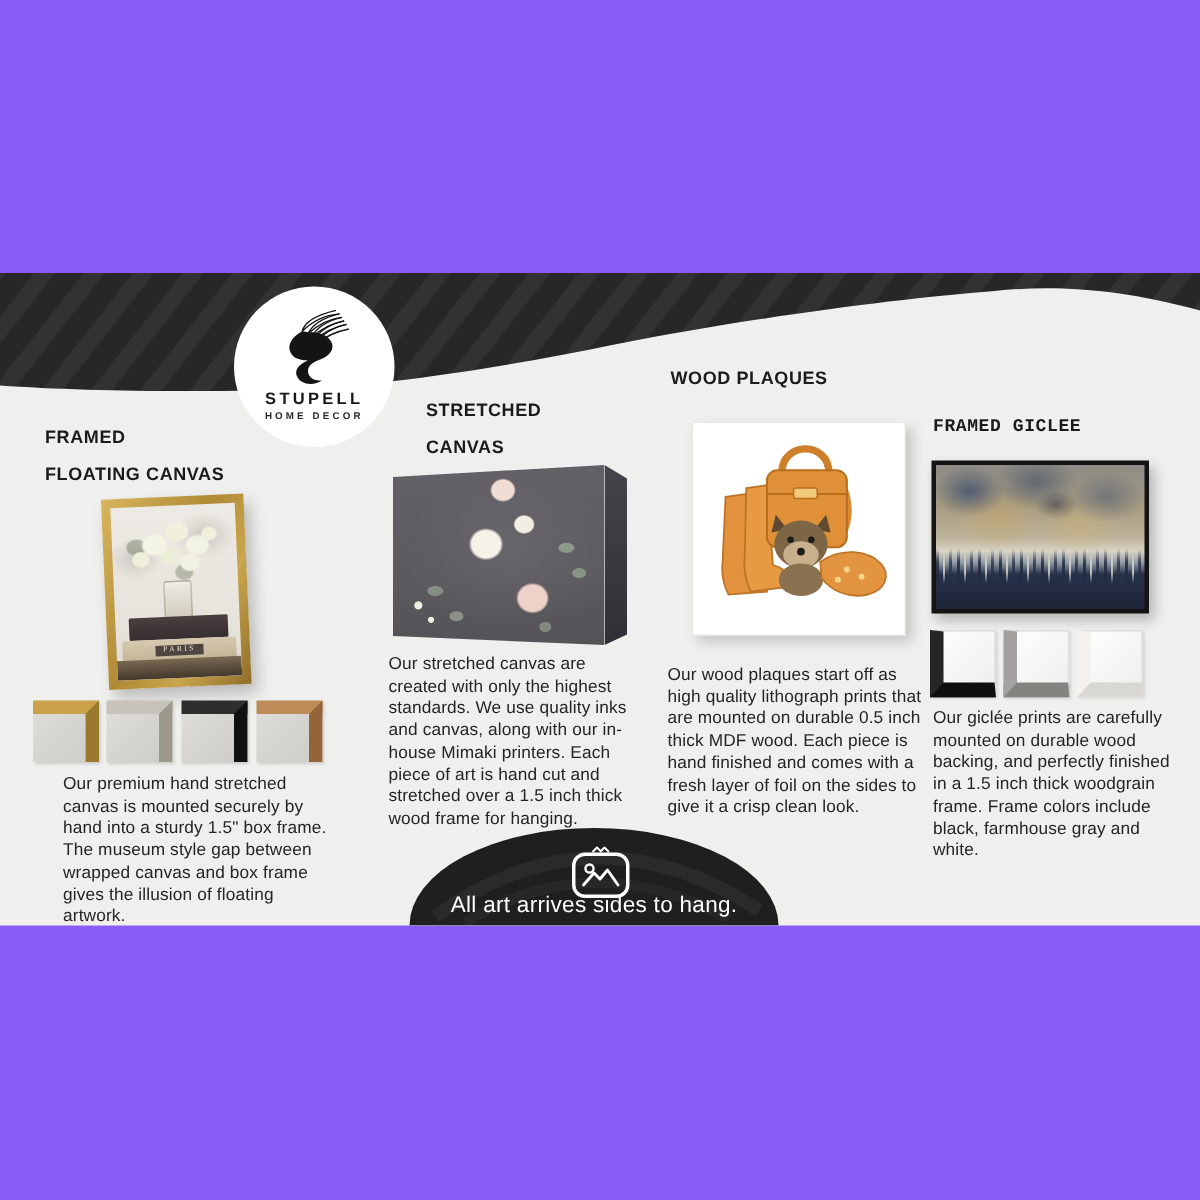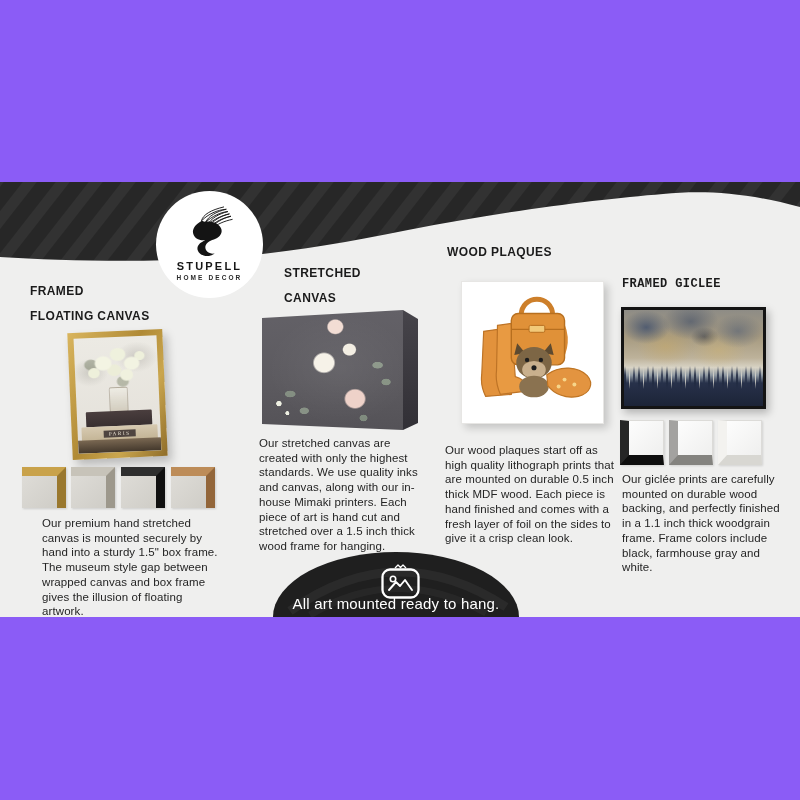--- a/index.html
+++ b/index.html
@@ -240,28 +240,28 @@
   <div class="gic">
     <div class="gic-art">
       <div class="gic-spikes"></div>
     </div>
   </div>
 
   <div class="swatchB swB1" style="border-left-color: rgb(38, 38, 38); border-bottom-color: rgb(14, 14, 14);"></div>
   <div class="swatchB swB2" style="border-left-color: rgb(163, 162, 160); border-bottom-color: rgb(132, 131, 127);"></div>
   <div class="swatchB swB3" style="border-left-color: rgb(243, 242, 239); border-bottom-color: rgb(216, 215, 210);"></div>
 
-  <div class="copy copy4">Our giclée prints are carefully mounted on durable wood backing, and perfectly finished in a 1.1 inch thick woodgrain frame. Frame colors include black, farmhouse gray and white.</div>
+  <div class="copy copy4">Our giclée prints are carefully mounted on durable wood backing, and perfectly finished in a 1.5 inch thick woodgrain frame. Frame colors include black, farmhouse gray and white.</div>
 
   <svg class="bottom-dome" viewBox="0 0 252 68" aria-hidden="true">
     <path d="M3,68 A123,65 0 0 1 249,68 Z" fill="#1f1f1f"></path>
     <path d="M20,62 Q126,-14 236,58" stroke="rgba(255,255,255,0.05)" stroke-width="9" fill="none"></path>
     <path d="M40,66 Q126,14 216,64" stroke="rgba(255,255,255,0.04)" stroke-width="7" fill="none"></path>
   </svg>
   <svg class="dome-icon" viewBox="0 0 41 37" aria-hidden="true">
     <path d="M15,4 L18,1 L20.5,3.5 L23,1 L26,4" fill="none" stroke="#fff" stroke-width="1.3" stroke-linejoin="round"></path>
     <rect x="2.5" y="5.5" width="36" height="28" rx="7.5" fill="none" stroke="#fff" stroke-width="2.3"></rect>
     <circle cx="13" cy="15" r="2.7" fill="none" stroke="#fff" stroke-width="1.6"></circle>
     <path d="M9,26 L16,18 L20,22 L25,16 L32,26" fill="none" stroke="#fff" stroke-width="1.9" stroke-linejoin="round" stroke-linecap="round"></path>
   </svg>
-  <div class="dome-text">All art mounted ready to hang.</div>
+  <div class="dome-text">All art arrives sides to hang.</div>
 
 </div>
 
 </body></html>

